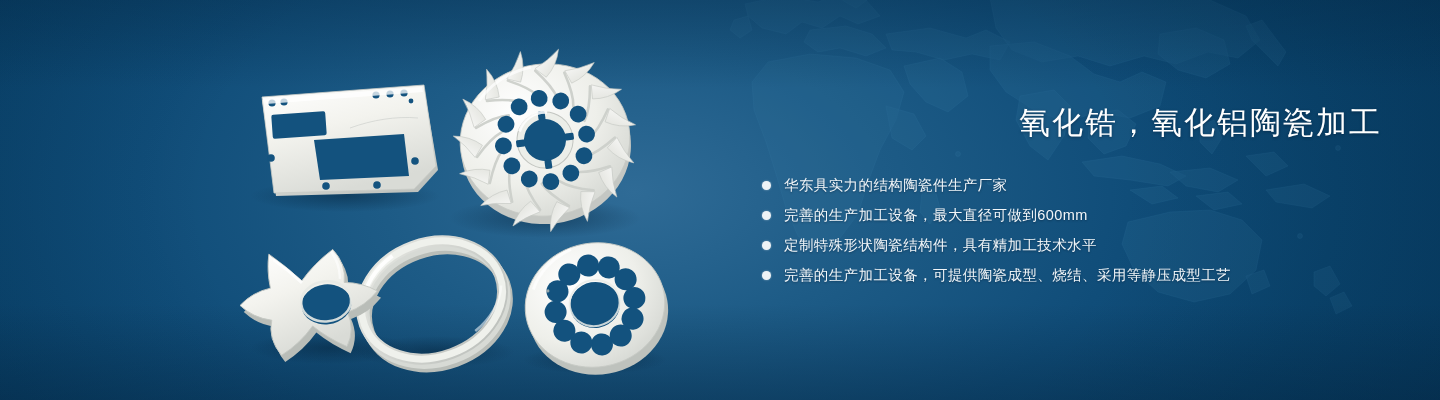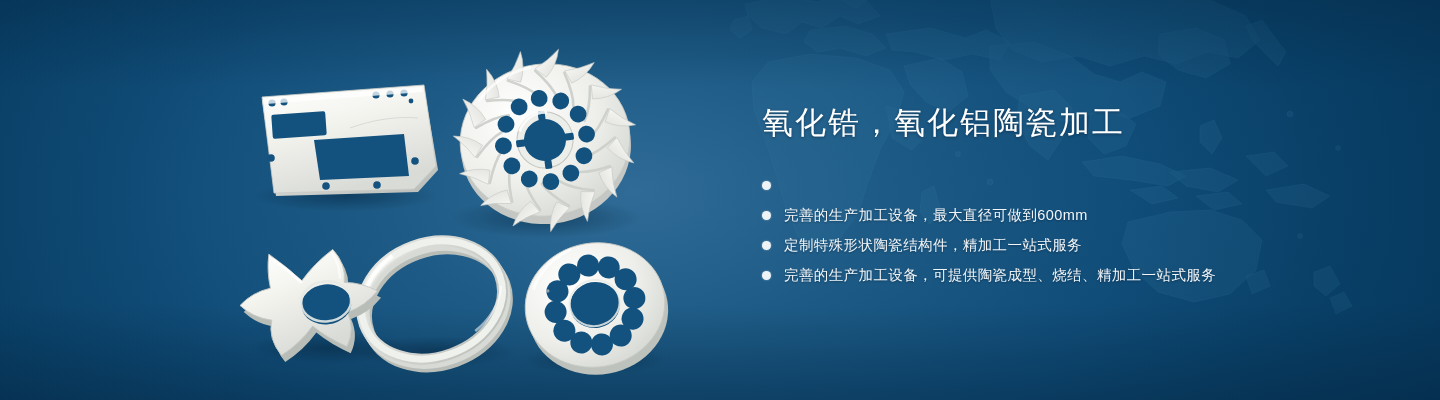--- a/index.html
+++ b/index.html
@@ -29,21 +29,21 @@
       radial-gradient(ellipse 1150px 760px at 46% 50%, rgba(0,0,0,0) 40%, rgba(3,34,58,.30) 78%, rgba(2,28,50,.55) 100%);
   }
   .bg-topshade {
     position:absolute; inset:0;
     background:linear-gradient(180deg, rgba(4,40,68,.35) 0%, rgba(0,0,0,0) 22%, rgba(0,0,0,0) 76%, rgba(3,33,58,.38) 100%);
   }
   .bg-map { position:absolute; top:-14px; left:690px; width:760px; height:330px; opacity:.40; }
 
   
   .text-col {
-    position:absolute; left:762px; top:104px; width:620px;
+    position:absolute; left:762px; top:104px; width:620px;text-align:right;
   }
   .headline {
     color:#ffffff;
     font-size:31px;
     letter-spacing:2px;
     line-height:1.2;
     font-weight:400;
     text-shadow:0 1px 3px rgba(0,20,40,.45);
     white-space:nowrap;
   }
@@ -322,33 +322,34 @@
   </svg>
 
   <div class="text-col">
 
     <div class="headline">氧化锆，氧化铝陶瓷加工</div>
 
     <div class="bullets">
 
       <div class="bullet-row">
         <span class="dot"></span>
+        <span class="bullet-text">华东具实力的结构陶瓷件生产厂家</span>
       </div>
 
       <div class="bullet-row">
         <span class="dot"></span>
         <span class="bullet-text">完善的生产加工设备，最大直径可做到600mm</span>
       </div>
 
       <div class="bullet-row">
         <span class="dot"></span>
-        <span class="bullet-text">定制特殊形状陶瓷结构件，精加工一站式服务</span>
+        <span class="bullet-text">定制特殊形状陶瓷结构件，具有精加工技术水平</span>
       </div>
 
       <div class="bullet-row">
         <span class="dot"></span>
-        <span class="bullet-text">完善的生产加工设备，可提供陶瓷成型、烧结、精加工一站式服务</span>
+        <span class="bullet-text">完善的生产加工设备，可提供陶瓷成型、烧结、采用等静压成型工艺</span>
       </div>
 
     </div>
   </div>
 
 </div>
 
 </body></html>

